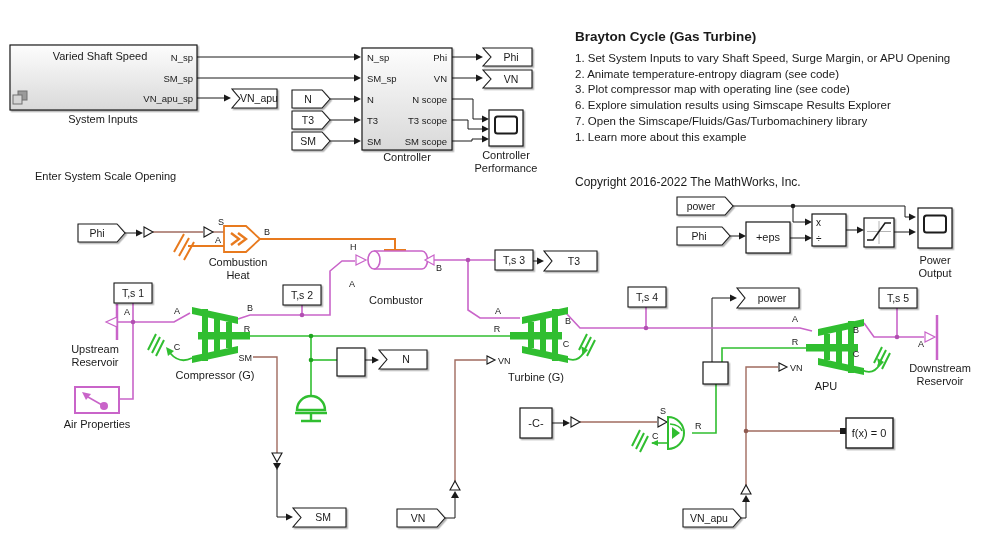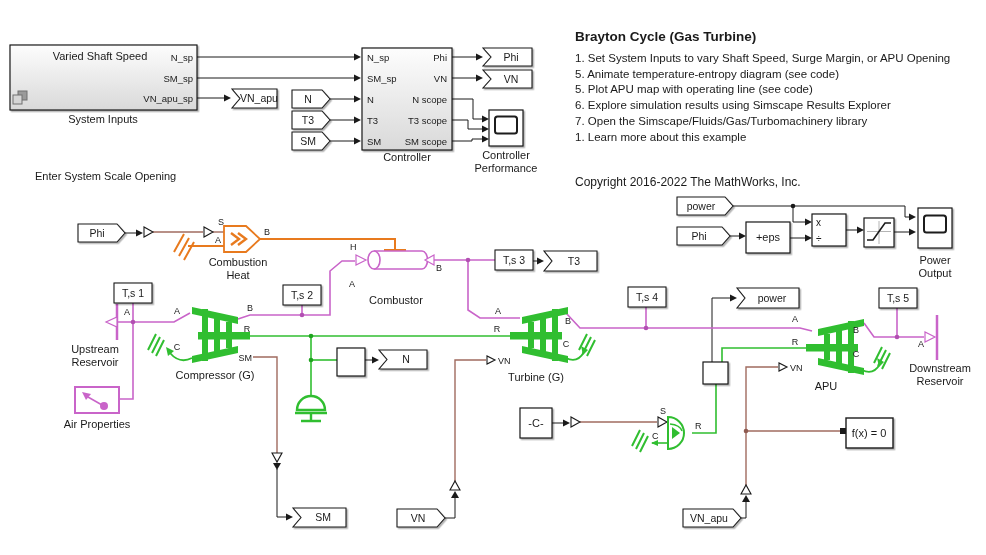--- a/index.html
+++ b/index.html
@@ -413,22 +413,22 @@
     <polygon points="683,509 733,509 741,518 733,527 683,527"></polygon>
   </g>
   <text class="tl" x="323" y="521">SM</text>
   <text class="tl" x="418" y="522">VN</text>
   <text class="tl" x="709" y="522">VN_apu</text>
 </svg>
 
 <div class="anno anno-title">Brayton Cycle (Gas Turbine)</div>
 <div class="anno anno-list">
   <div>1. Set System Inputs to vary Shaft Speed, Surge Margin, or APU Opening</div>
-  <div>5. Animate temperature-entropy diagram (see code)</div>
-  <div>5. Plot APU map with operating line (see code)</div>
+  <div>2. Animate temperature-entropy diagram (see code)</div>
+  <div>3. Plot compressor map with operating line (see code)</div>
   <div>6. Explore simulation results using Simscape Results Explorer</div>
   <div>7. Open the Simscape/Fluids/Gas/Turbomachinery library</div>
   <div>1. Learn more about this example</div>
 </div>
 <div class="anno anno-copy">Copyright 2016-2022 The MathWorks, Inc.</div>
 <div class="scale-note">Enter System Scale Opening</div>
 
 </div>
 
 </body></html>

